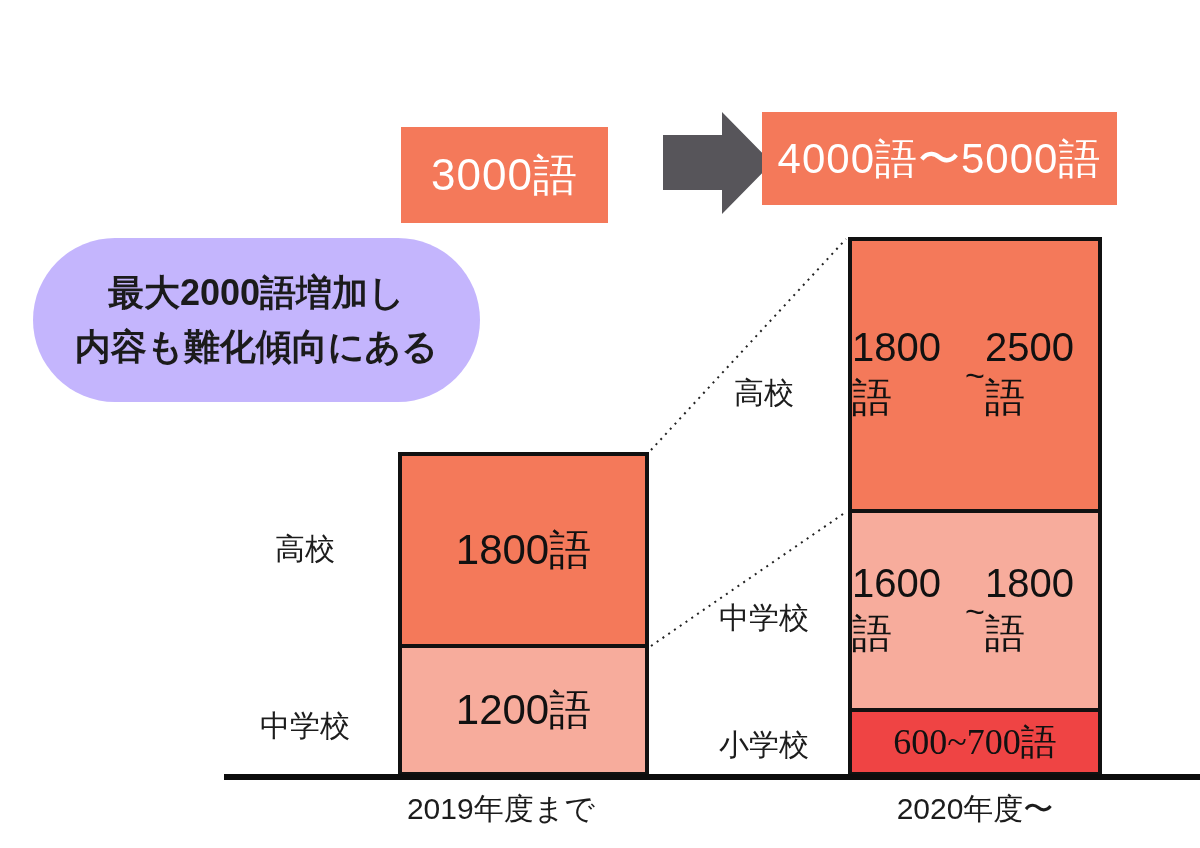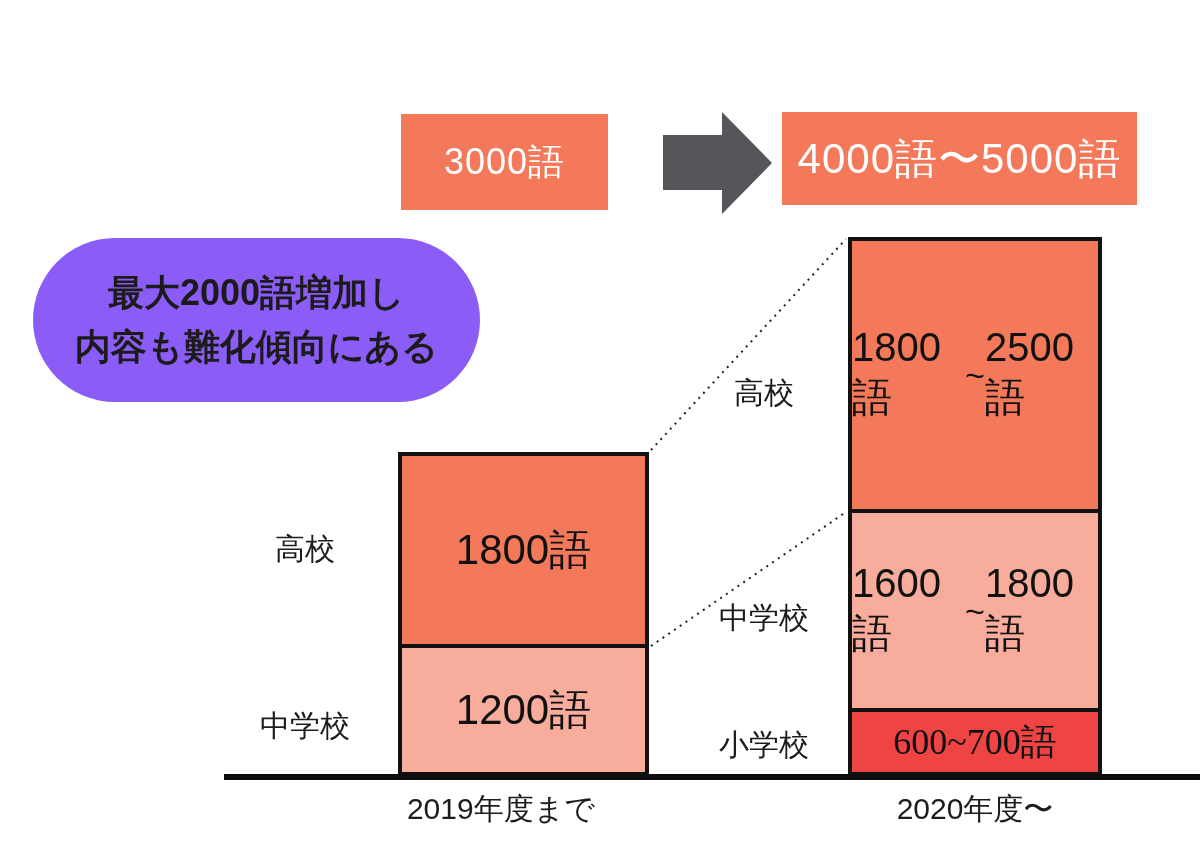--- a/index.html
+++ b/index.html
@@ -4,25 +4,25 @@
 <style>
   html,body{margin:0;padding:0;background:#ffffff;}
   body{font-family:"Liberation Sans","DejaVu Sans",sans-serif;color:#1c1c1c;}
   #canvas{position:relative;width:1200px;height:848px;background:#ffffff;overflow:hidden;}
 
   .abs{position:absolute;}
 
   
   .total-box{display:flex;align-items:center;justify-content:center;
     background:#F4795A;color:#ffffff;font-weight:500;letter-spacing:1px;}
-  #box-before{left:401px;top:114px;width:207px;height:96px;font-size:36px;}
-  #box-after{left:782px;top:112px;width:355px;height:93px;font-size:42px;}
+  #box-before{left:401px;top:127px;width:207px;height:96px;font-size:44px;}
+  #box-after{left:762px;top:112px;width:355px;height:93px;font-size:42px;}
 
   
-  #callout{left:33px;top:238px;width:447px;height:164px;background:#8b5cf6;
+  #callout{left:33px;top:238px;width:447px;height:164px;background:#c4b5fd;
     border-radius:82px;display:flex;flex-direction:column;align-items:center;
     justify-content:center;font-size:36px;font-weight:700;line-height:1.5;
     text-align:center;color:#1b1b1b;}
 
   
   .seg{box-sizing:border-box;border:4px solid #111111;display:flex;
     flex-direction:row;align-items:center;justify-content:center;
     font-size:42px;color:#111111;}
   .seg .tilde{font-size:34px;line-height:1;}
   .seg-dark{background:#F4795A;}

